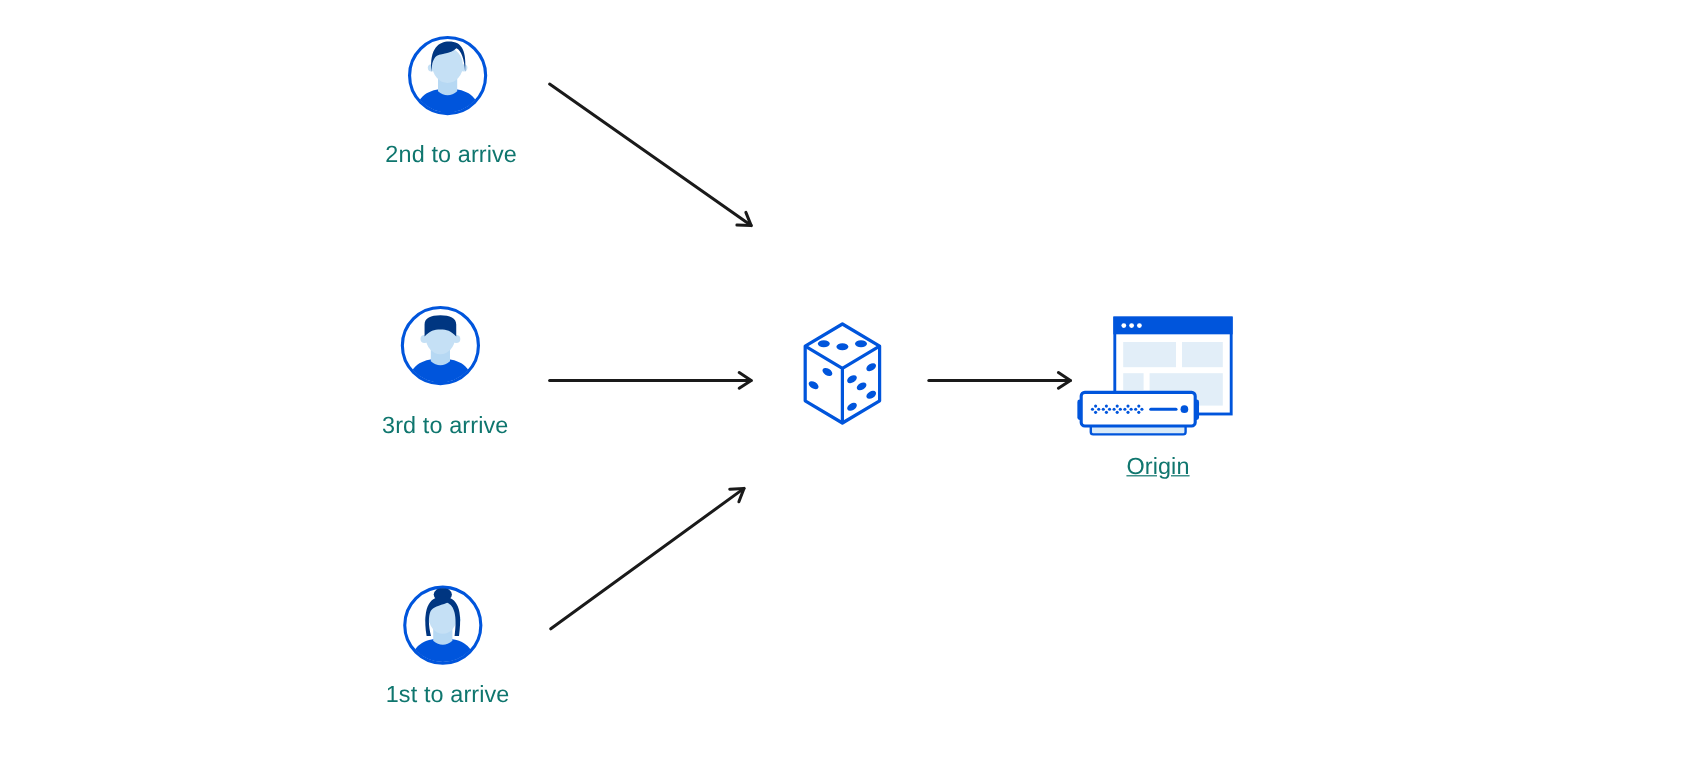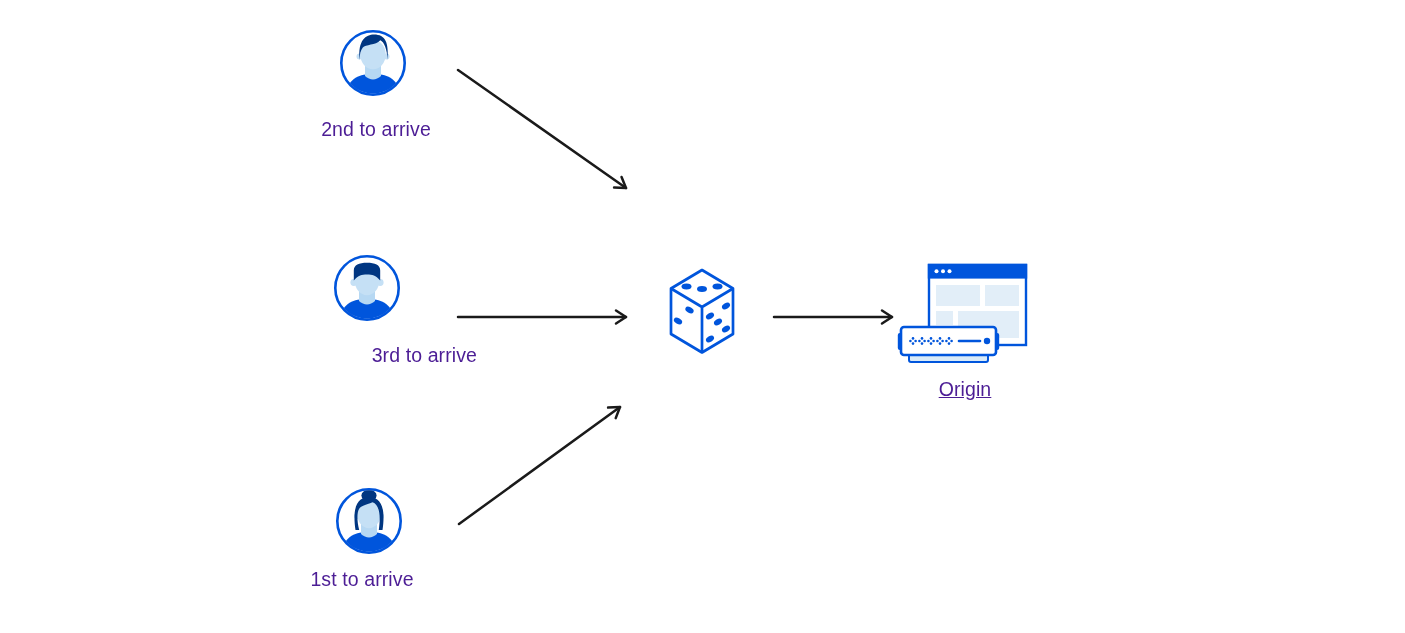--- a/index.html
+++ b/index.html
@@ -12,21 +12,21 @@
     font-family: "Liberation Sans", sans-serif;
   }
   .layer { position: absolute; left: 0; top: 0; }
   .node-icon { position: absolute; }
   .node-label {
     position: absolute;
     width: 180px;
     text-align: center;
     font-size: 19.5px;
     line-height: 24px;
-    color: #4c1d95;
+    color: #0f766e;
     letter-spacing: 0.1px;
   }
 </style>
 </head>
 <body>
 
 <div class="canvas">
 
   <svg class="layer" width="1405" height="633" viewBox="0 0 1405 633">
     <defs>
@@ -75,21 +75,21 @@
       <g clip-path="url(#a2c)">
         <path d="M7,70 C9,50 21,46 35,46 C49,46 61,50 63,70 Z" fill="#0055DC"></path>
         <path d="M27,35 L43,35 L43,48 C38,52.5 32,52.5 27,48 Z" fill="#B6D8F3"></path>
         <circle cx="21.8" cy="29.5" r="3.4" fill="#C5E0F5"></circle>
         <circle cx="48.2" cy="29.5" r="3.4" fill="#C5E0F5"></circle>
         <ellipse cx="35" cy="28" rx="12.2" ry="14.2" fill="#C5E0F5"></ellipse>
         <path d="M21.8,27.5 L21.8,17.5 C21.8,12 27,9.8 35,9.8 C43,9.8 48.2,12 48.2,17.5
                  L48.2,27.5 C43.5,22.3 40.5,21.5 35,21.5 C29.5,21.5 26.5,22.3 21.8,27.5 Z" fill="#003681"></path>
       </g>
     </svg>
-    <div class="node-label" style="left:297px; top:343px;text-align:right;">3rd to arrive</div>
+    <div class="node-label" style="left:281px; top:343px;">3rd to arrive</div>
   </div>
 
   <div class="node">
     <svg class="node-icon" style="left:334px; top:486px;" width="70" height="70" viewBox="0 0 70 70">
       <defs>
           <clipPath id="a3c">
             <circle cx="35" cy="35" r="30.7"></circle>
           </clipPath>
         </defs>
       <circle cx="35" cy="35" r="31.7" fill="#ffffff" stroke="#0055DC" stroke-width="2.6"></circle>
@@ -98,21 +98,21 @@
         <path d="M27,35 L43,35 L43,48 C38,52.5 32,52.5 27,48 Z" fill="#B6D8F3"></path>
         <ellipse cx="35" cy="9.5" rx="7.6" ry="5.8" fill="#003681"></ellipse>
         <circle cx="23" cy="30" r="3" fill="#C5E0F5"></circle>
         <circle cx="47" cy="30" r="3" fill="#C5E0F5"></circle>
         <ellipse cx="35" cy="28" rx="11.8" ry="14.2" fill="#C5E0F5"></ellipse>
         <path d="M21.5,44 C17.5,17 26,11 35,11 C44,11 52.5,17 48.5,44 L44.8,44
                  C47.2,27 44.6,18.5 38.6,16.2 C31.6,19 26.8,19.6 24.9,23.2
                  C22.9,27.2 22.9,35 25.2,44 Z" fill="#003681"></path>
       </g>
     </svg>
-    <div class="node-label" style="left:272px; top:567px;">1st to arrive</div>
+    <div class="node-label" style="left:283px; top:567px;">1st to arrive</div>
   </div>
 
   <svg class="node-icon" style="left:666px; top:266px;" width="72" height="90" viewBox="0 0 72 90">
     <g stroke="#0055DC" stroke-width="2.7" stroke-linejoin="round">
       <path d="M36,4 L67,22.5 L67,68 L36,86.5 L5,68 L5,22.5 Z" fill="#ffffff"></path>
       <path d="M5,22.5 L36,41 L67,22.5 M36,41 L36,86.5" fill="none"></path>
     </g>
     <g fill="#0055DC">
 
       <ellipse cx="20.5" cy="20.5" rx="5" ry="2.9"></ellipse>

